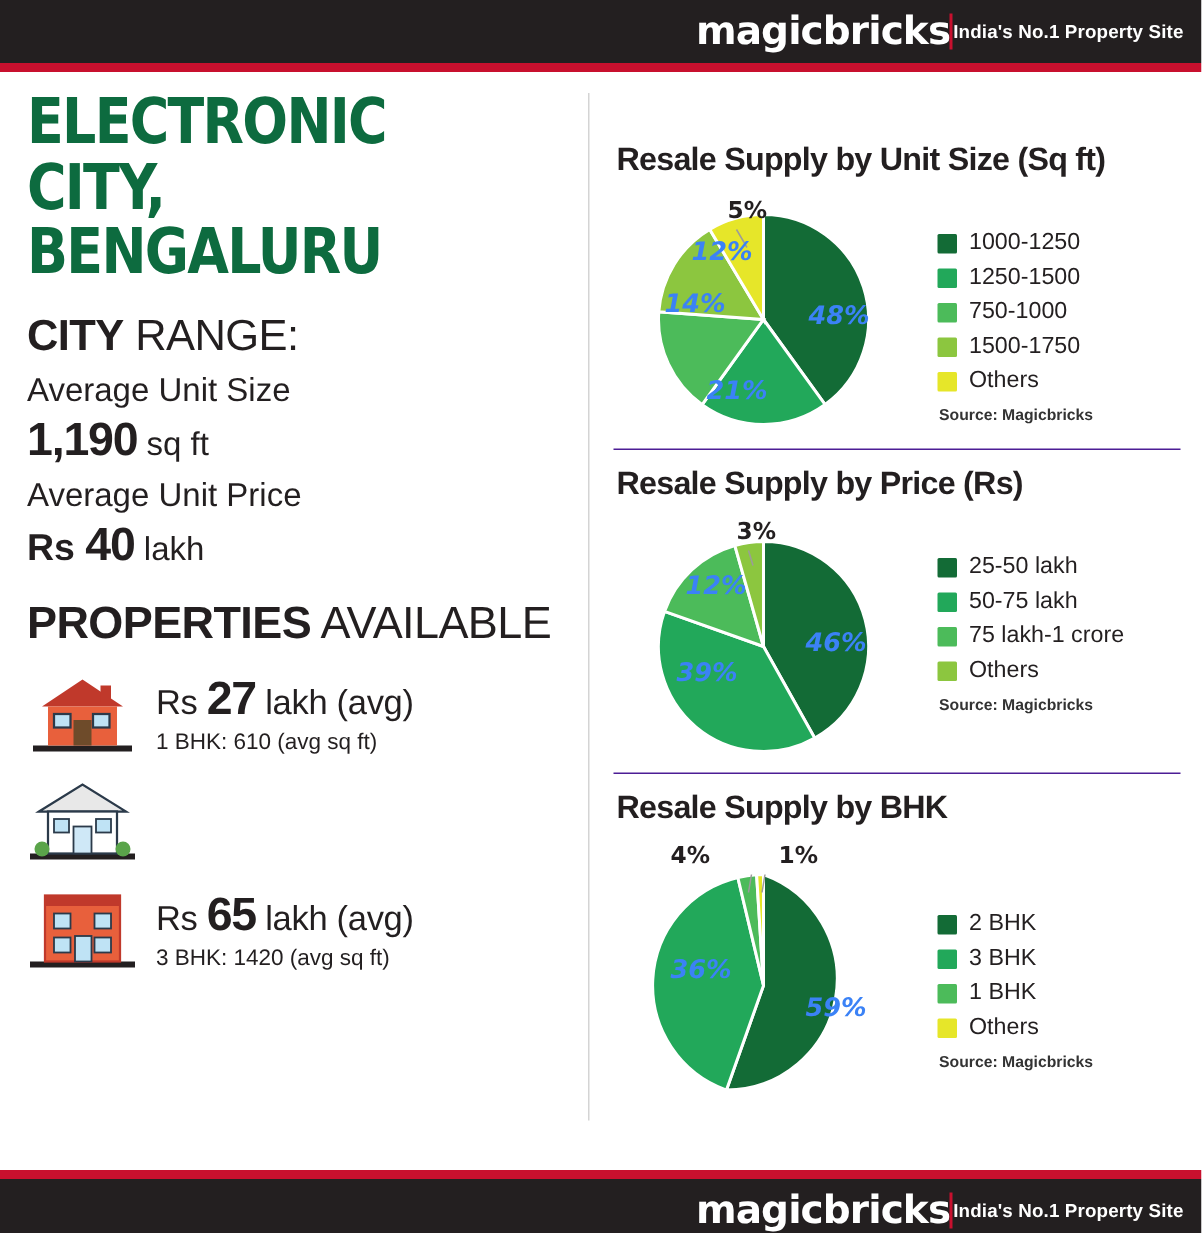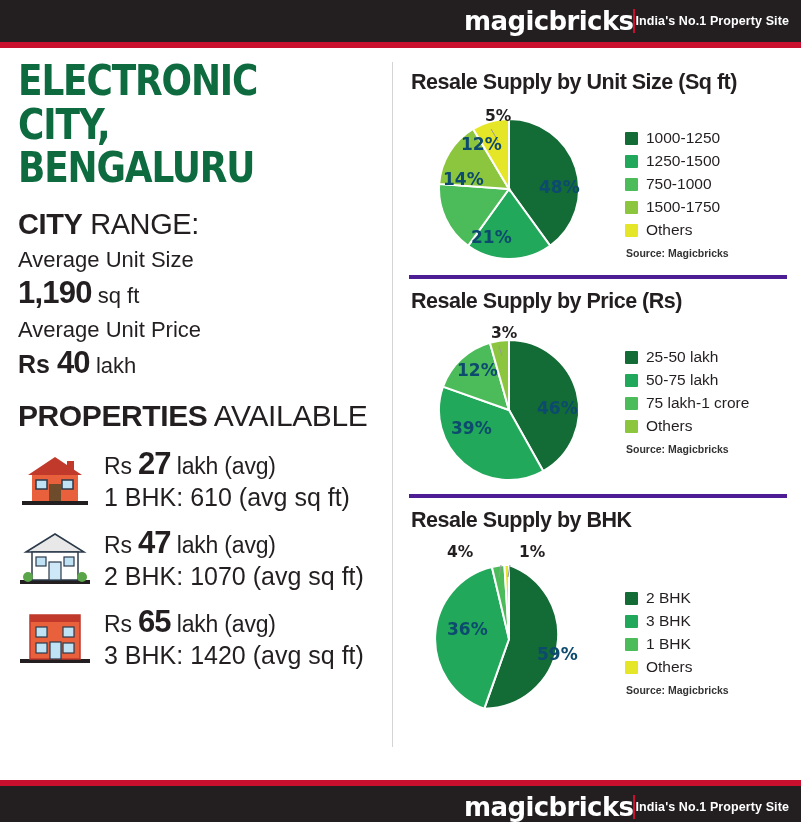--- a/index.html
+++ b/index.html
@@ -72,20 +72,21 @@
   .divider-v {
     width: 1px;
     background: #d4d4d4;
     margin-top: 14px;
     margin-bottom: 16px;
   }
   .right-col {
     flex: 1;
     padding: 12px 14px 0 16px;
     box-sizing: border-box;
+    margin-top: 24px;
   }
   
   h1.city {
     margin: 4px 0 0 0;
     font-size: 42px;
     line-height: 1.04;
     font-weight: bold;
     color: #0d6b3f;
     letter-spacing: -1.2px;
     font-family: "DejaVu Sans", sans-serif;
@@ -145,27 +146,27 @@
   }
   .prop-text .l1 .amt {
     font-size: 31px;
     font-weight: bold;
     letter-spacing: -0.9px;
   }
   .prop-text .l1 .rs {
     font-size: 23px;
   }
   .prop-text .l2 {
-    font-size: 25px;
+    font-size: 15px;
     margin-top: 2px;
     color: #231f20;
   }
   
   .chart-block { padding-bottom: 4px; }
-  .chart-block + .chart-block { border-top: 4px solid #4c1d95; }
+  .chart-block + .chart-block { border-top: 1px solid #4c1d95; }
   .chart-title {
     font-size: 21.5px;
     font-weight: bold;
     letter-spacing: -0.5px;
     margin: 10px 0 4px 2px;
     color: #231f20;
   }
   .chart-body {
     display: flex;
     align-items: flex-start;
@@ -200,22 +201,23 @@
     font-size: 10.5px;
     font-weight: bold;
     color: #333;
     margin-top: 8px;
     margin-left: 1px;
   }
   .pie-label {
     position: absolute;
     font-size: 17px;
     font-weight: bold;
-    color: #0c4a6e;
+    color: #3b82f6;
     font-family: "DejaVu Sans", sans-serif;
+    font-style: italic;
   }
   .out-label {
     position: absolute;
     font-size: 15.5px;
     font-weight: bold;
     color: #231f20;
     font-family: "DejaVu Sans", sans-serif;
   }
   
   .footer-rule {
@@ -299,26 +301,20 @@
             <rect x="2" y="50" width="70" height="4" fill="#231f20"></rect>
             <polygon points="8,22 37,4 66,22" fill="#e8e8e8" stroke="#2b3a4a" stroke-width="1.5"></polygon>
             <rect x="14" y="22" width="46" height="28" fill="#ffffff" stroke="#2b3a4a" stroke-width="1.5"></rect>
             <rect x="18" y="27" width="10" height="9" fill="#bfe3f5" stroke="#2b3a4a" stroke-width="1.2"></rect>
             <rect x="46" y="27" width="10" height="9" fill="#bfe3f5" stroke="#2b3a4a" stroke-width="1.2"></rect>
             <rect x="31" y="32" width="12" height="18" fill="#cfe8f7" stroke="#2b3a4a" stroke-width="1.2"></rect>
             <circle cx="10" cy="47" r="5" fill="#5aa44a"></circle>
             <circle cx="64" cy="47" r="5" fill="#5aa44a"></circle>
           </svg>
         </div>
-        <div class="prop-text">
-          <div class="l1">
-            <span class="rs">Rs </span><span class="amt">47</span><span> lakh (avg)</span>
-          </div>
-          <div class="l2">2 BHK: 1070 (avg sq ft)</div>
-        </div>
       </div>
 
       <div class="prop-row">
         <div class="prop-icon">
           <svg width="74" height="58" viewBox="0 0 74 58" xmlns="http://www.w3.org/2000/svg">
             <rect x="2" y="50" width="70" height="4" fill="#231f20"></rect>
             <rect x="12" y="6" width="50" height="44" fill="#e8603c" stroke="#c0392b" stroke-width="1.5"></rect>
             <rect x="12" y="6" width="50" height="7" fill="#c0392b"></rect>
             <rect x="18" y="18" width="11" height="10" fill="#bfe3f5" stroke="#2b3a4a" stroke-width="1.2"></rect>
             <rect x="45" y="18" width="11" height="10" fill="#bfe3f5" stroke="#2b3a4a" stroke-width="1.2"></rect>

